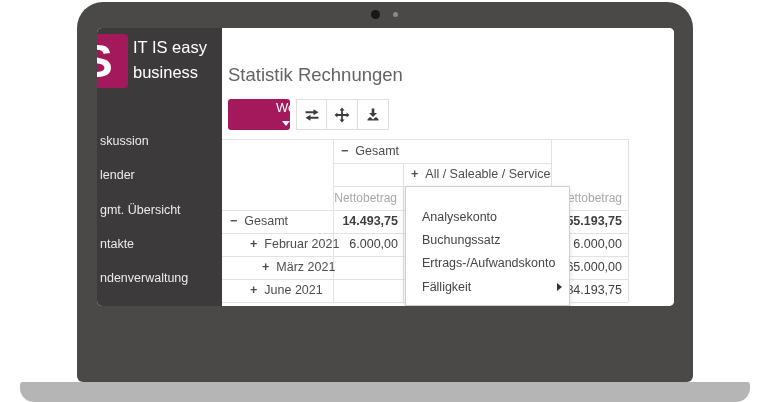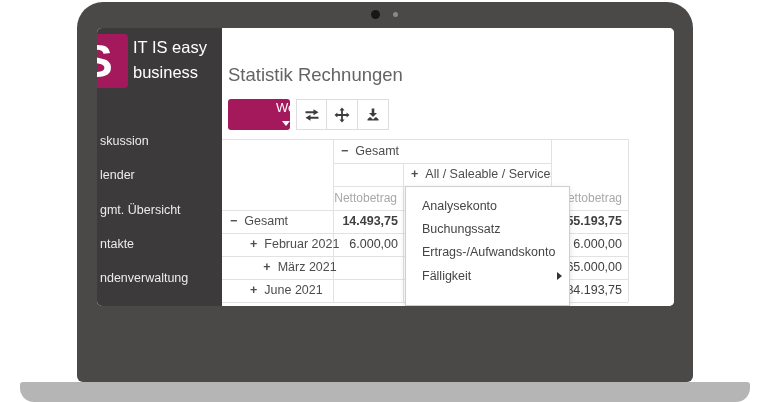--- a/index.html
+++ b/index.html
@@ -44,21 +44,21 @@
   .vline { position:absolute; width:1px; background:#e2e2e2; }
   .cell { position:absolute; font-size:12.5px; color:#4d4d4d; white-space:nowrap; overflow:hidden; }
   .cell.right { text-align:right; }
   .muted { color:#a8a8a8; font-size:12px; }
   .sign { font-weight:bold; margin-right:7px; }
   .val { color:#3f3f3f; }
   .bold { font-weight:bold; }
 
   
   .dropdown { position:absolute; left:183px; top:158px; width:165px; height:120px; background:#fff;
-              border:1px solid #cfcfcf; box-shadow:0 2px 6px rgba(0,0,0,0.12); z-index:5; padding-top:8px; }
+              border:1px solid #cfcfcf; box-shadow:0 2px 6px rgba(0,0,0,0.12); z-index:5; padding-top:19px; }
   .dd-item { position:relative; height:23.2px; line-height:23.2px; padding-left:16px;
              font-size:12.5px; color:#454545; cursor:pointer; white-space:nowrap; }
   .submenu-arrow { position:absolute; right:7px; top:7px; width:0; height:0;
                    border-top:4.5px solid transparent; border-bottom:4.5px solid transparent;
                    border-left:5px solid #333; }
 </style>
 </head>
 <body>
 
 <div class="canvas">
@@ -140,21 +140,21 @@
         </div>
         <div class="cell right val bold" style="left:111px; top:182px; width:65px; line-height:23px;">14.493,75</div>
         <div class="cell right val bold" style="left:320px; top:182px; width:80px; line-height:23px;">155.193,75</div>
 
         <div class="cell" style="left:28px; top:205px; width:100px; line-height:23px;">
           <span class="sign">+</span><span>Februar 2021</span>
         </div>
         <div class="cell right val" style="left:111px; top:205px; width:65px; line-height:23px;">6.000,00</div>
         <div class="cell right val" style="left:320px; top:205px; width:80px; line-height:23px;">6.000,00</div>
 
-        <div class="cell" style="left:28px; top:228px; width:100px; line-height:23px;text-align:center;">
+        <div class="cell" style="left:40px; top:228px; width:100px; line-height:23px;">
           <span class="sign">+</span><span>März 2021</span>
         </div>
         <div class="cell right val" style="left:111px; top:228px; width:65px; line-height:23px;"></div>
         <div class="cell right val" style="left:320px; top:228px; width:80px; line-height:23px;">65.000,00</div>
 
         <div class="cell" style="left:28px; top:251px; width:100px; line-height:23px;">
           <span class="sign">+</span><span>June 2021</span>
         </div>
         <div class="cell right val" style="left:320px; top:251px; width:80px; line-height:23px;">84.193,75</div>
 

